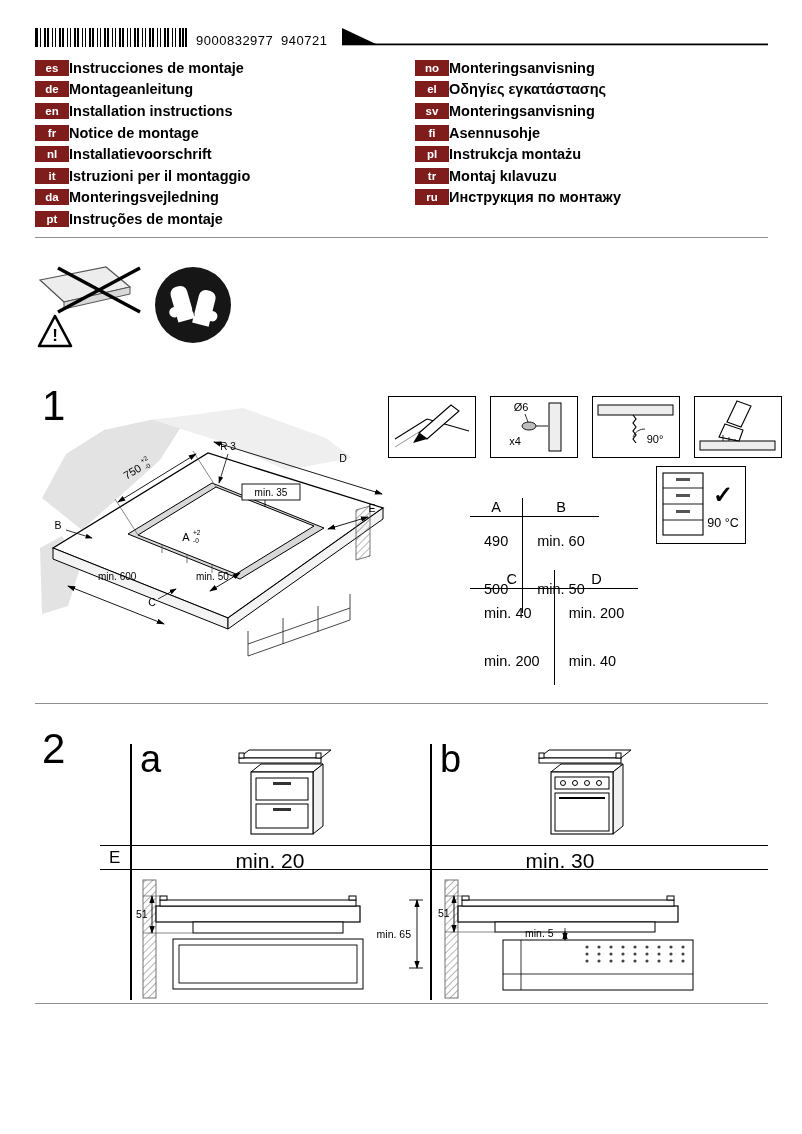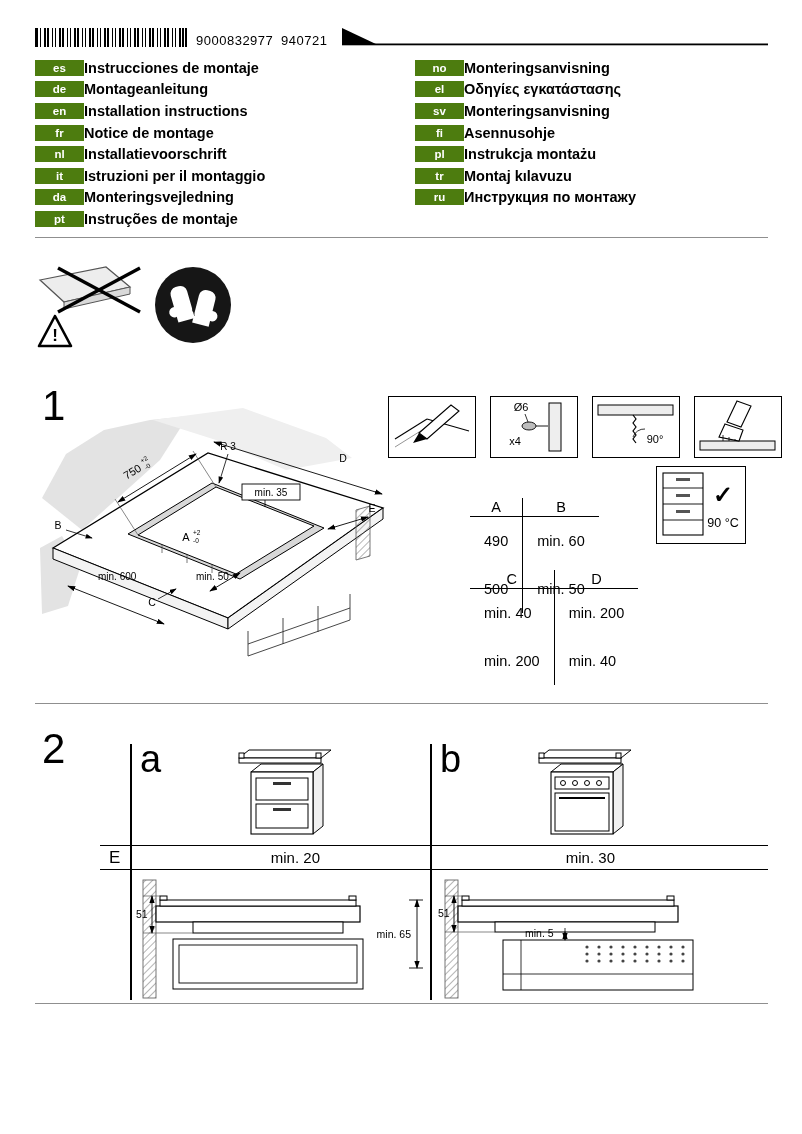--- a/index.html
+++ b/index.html
@@ -12,21 +12,21 @@
   .barcode{
     width:148px;height:19px;
     background:repeating-linear-gradient(90deg,#000 0 1.5px,#fff 1.5px 3px,#000 3px 4.5px,#fff 4.5px 7px,#000 7px 9.5px,#fff 9.5px 10.5px,#000 10.5px 12px,#fff 12px 15px);
     border-left:2px solid #000;border-right:2px solid #000;
   }
   .code-num{font-size:13px;letter-spacing:.5px;}
   
   .lang-col{display:flex;flex-direction:column;}
   .lang-row{display:flex;align-items:center;height:21.6px;}
   .lang-code{
-    width:49px;height:16px;background:#4d7c0f;color:#fff;
+    width:34px;height:16px;background:#7f1d1d;color:#fff;
     font-size:11.5px;font-weight:bold;text-align:center;line-height:16px;flex:none;
   }
   .lang-title{font-size:14.5px;font-weight:bold;margin-left:0;white-space:nowrap;}
   .rule{background:#8f8f8f;height:1px;}
   
   .big-num{font-size:42px;line-height:1;}
   .big-letter{font-size:38px;line-height:1;}
   
   .detail-row{display:flex;gap:14px;}
   .detail-box{width:88px;height:62px;border:1.3px solid #000;box-sizing:border-box;background:#fff;}
@@ -34,21 +34,21 @@
   .box-90c{width:90px;height:78px;border:1.3px solid #000;box-sizing:border-box;background:#fff;}
   
   .spec-table{border-collapse:collapse;font-size:14.5px;}
   .spec-table th{font-weight:normal;border-bottom:1.4px solid #000;padding:1px 14px;text-align:center;}
   .spec-table td{padding:16px 14px;}
   .spec-table th + th,.spec-table td + td{border-left:1.4px solid #000;}
   
   .vline{width:1.5px;background:#000;}
   .hline{height:1.3px;background:#000;}
   .e-label{font-size:17px;}
-  .min-val{font-size:15px;text-align:right;}
+  .min-val{font-size:21px;text-align:center;}
   svg text{font-family:"Liberation Sans",sans-serif;fill:#000;}
   .tol{font-size:6.5px;}
 </style>
 </head>
 <body>
 
 <div class="abs barcode" style="left:35px;top:28px;"></div>
 <span class="abs code-num" style="left:196px;top:33px;">9000832977</span>
 <span class="abs code-num" style="left:281px;top:33px;">940721</span>
 

